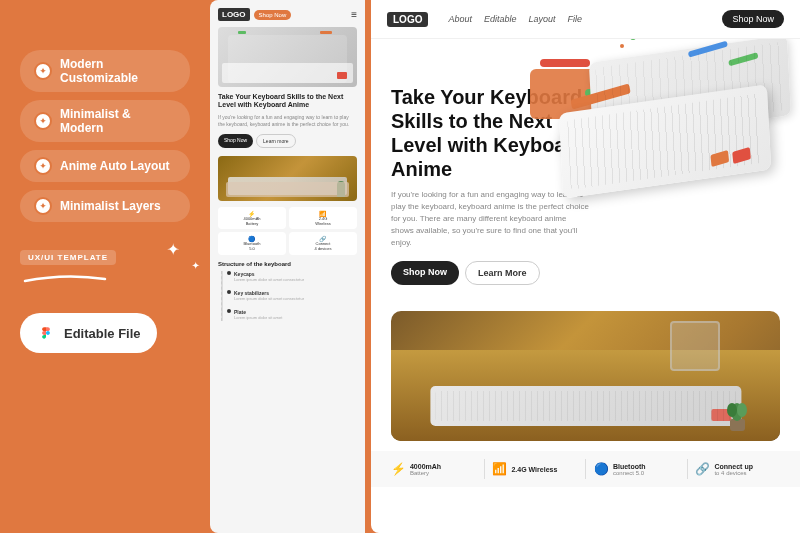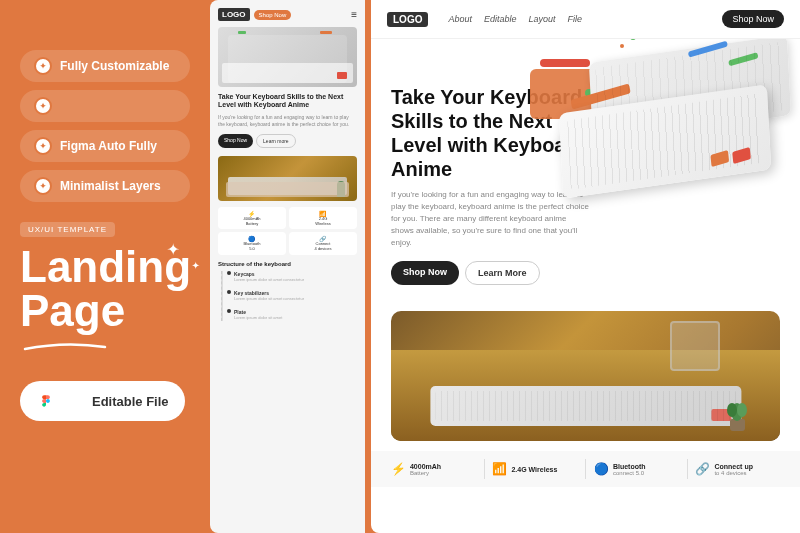--- a/index.html
+++ b/index.html
@@ -55,27 +55,27 @@
       flex-shrink: 0;
     }
 
     .feature-text {
       font-size: 12px;
       font-weight: 600;
       color: white;
     }
 
     .template-badge {
-      margin-top: 20px;
+      margin-top: 28px;
       background: rgba(255,255,255,0.2);
       border-radius: 4px;
       padding: 3px 8px;
       display: inline-block;
       font-size: 8px;
-      font-weight: 400;
+      font-weight: 700;
       color: white;
       letter-spacing: 1px;
       text-transform: uppercase;
       width: fit-content;
     }
 
     .landing-title {
       margin-top: 8px;
       font-size: 44px;
       font-weight: 900;
@@ -96,21 +96,20 @@
 
     .figma-icon {
       width: 20px;
       height: 20px;
     }
 
     .editable-text {
       font-size: 13px;
       font-weight: 700;
       color: #333;
-      margin-left: 28px;
     }
 
     
     .deco-star {
       position: absolute;
       color: white;
       font-size: 16px;
     }
 
     
@@ -698,44 +697,41 @@
       background: #ddd;
     }
   </style>
 </head>
 <body>
 
 <div class="left-panel">
   <div class="features-list">
     <div class="feature-item">
       <div class="feature-icon">✦</div>
-      <span class="feature-text">Fully Customizable</span>
+      <span class="feature-text">Modern Customizable</span>
     </div>
     <div class="feature-item">
       <div class="feature-icon">✦</div>
+      <span class="feature-text">Minimalist &amp; Modern</span>
     </div>
     <div class="feature-item">
       <div class="feature-icon">✦</div>
-      <span class="feature-text">Figma Auto Fully</span>
+      <span class="feature-text">Anime Auto Layout</span>
     </div>
     <div class="feature-item">
       <div class="feature-icon">✦</div>
       <span class="feature-text">Minimalist Layers</span>
     </div>
   </div>
 
   <span class="deco-star" style="right:30px;top:240px;">✦</span>
   <span class="deco-star" style="right:10px;top:260px;font-size:10px;">✦</span>
 
   <div class="template-badge">UX/UI TEMPLATE</div>
 
-  <div class="landing-title">
-    <div>Landing</div>
-    <div>Page</div>
-  </div>
 
   <div style="margin-top:6px;">
     <svg width="90" height="14" viewBox="0 0 90 14">
       <path d="M5 10 Q45 2 85 8" stroke="white" stroke-width="2.5" fill="none" stroke-linecap="round"></path>
     </svg>
   </div>
 
   <div class="editable-btn">
     <svg class="figma-icon" viewBox="0 0 38 57" fill="none" xmlns="http://www.w3.org/2000/svg">
       <path d="M19 28.5C19 25.48 21.46 23 24.5 23C27.54 23 30 25.48 30 28.5C30 31.52 27.54 34 24.5 34C21.46 34 19 31.52 19 28.5Z" fill="#1ABCFE"></path>

